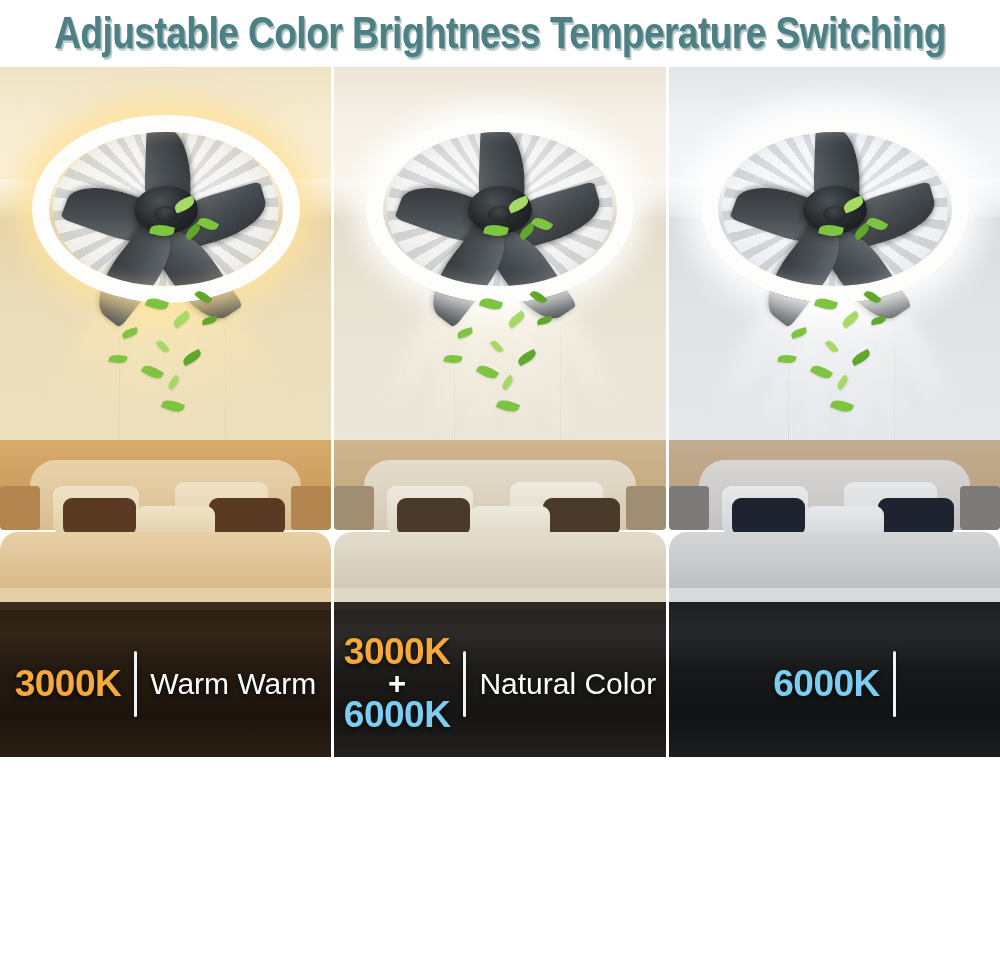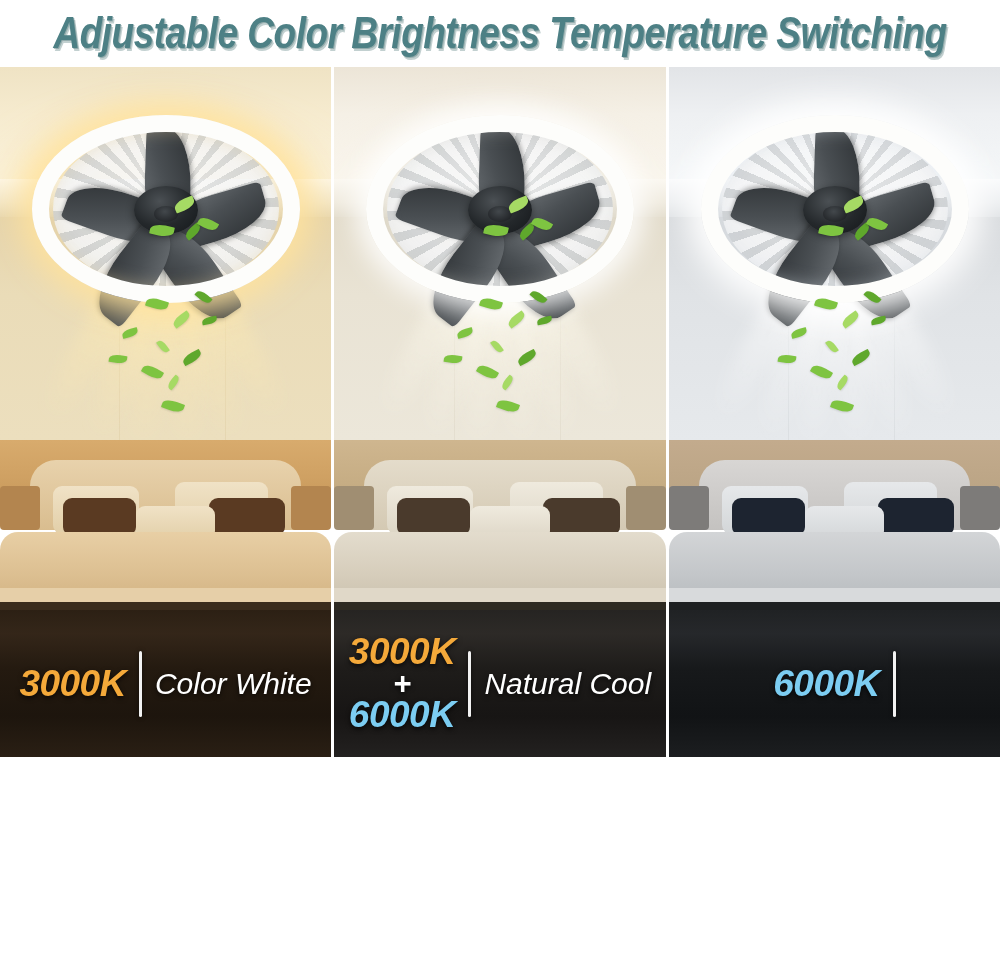--- a/index.html
+++ b/index.html
@@ -1,21 +1,21 @@
 <!DOCTYPE html>
 <html><head>
 <meta charset="utf-8">
 <style>
   html,body{margin:0;padding:0;background:#fff;}
   body{
     width:1000px;height:953px;overflow:hidden;
     font-family:"Liberation Sans", sans-serif;
     -webkit-font-smoothing:antialiased;
   }
-  .page{position:relative;width:1000px;height:953px;background:#ffffff;font-style:italic;}
+  .page{position:relative;width:1000px;height:953px;background:#ffffff;}
 
   
   .header{
     position:absolute;left:0;top:0;width:1000px;height:67px;
     display:flex;align-items:center;justify-content:center;
     background:#ffffff;
   }
   .header-title{
     font-size:37px;font-weight:bold;
     color:#4d8085;
@@ -247,21 +247,21 @@
         <div class="pillow cream" style="left:41%;top:66px;width:24%;height:34px"></div>
         <div class="duvet"></div>
         <div class="sheet"></div>
         <div class="base"></div>
       </div>
 
       <div class="labelbar">
         <div class="labelbar-inner">
           <div class="kelvin warm">3000K</div>
           <div class="divider"></div>
-          <div class="whitename">Color White</div>
+          <div class="whitename">Warm Warm</div>
         </div>
       </div>
     </div>
 
     <div class="panel p2">
       <div class="room">
         <div class="ceiling"></div>
         <div class="halo"></div>
         <div class="crown"></div>
         <div class="wall">
@@ -321,21 +321,21 @@
       </div>
 
       <div class="labelbar">
         <div class="labelbar-inner">
           <div class="kstack">
             <span class="kelvin warm">3000K</span>
             <span class="kplus">+</span>
             <span class="kelvin cool">6000K</span>
           </div>
           <div class="divider"></div>
-          <div class="whitename">Natural Cool</div>
+          <div class="whitename">Natural Color</div>
         </div>
       </div>
     </div>
 
     <div class="panel p3">
       <div class="room">
         <div class="ceiling"></div>
         <div class="halo"></div>
         <div class="crown"></div>
         <div class="wall">

